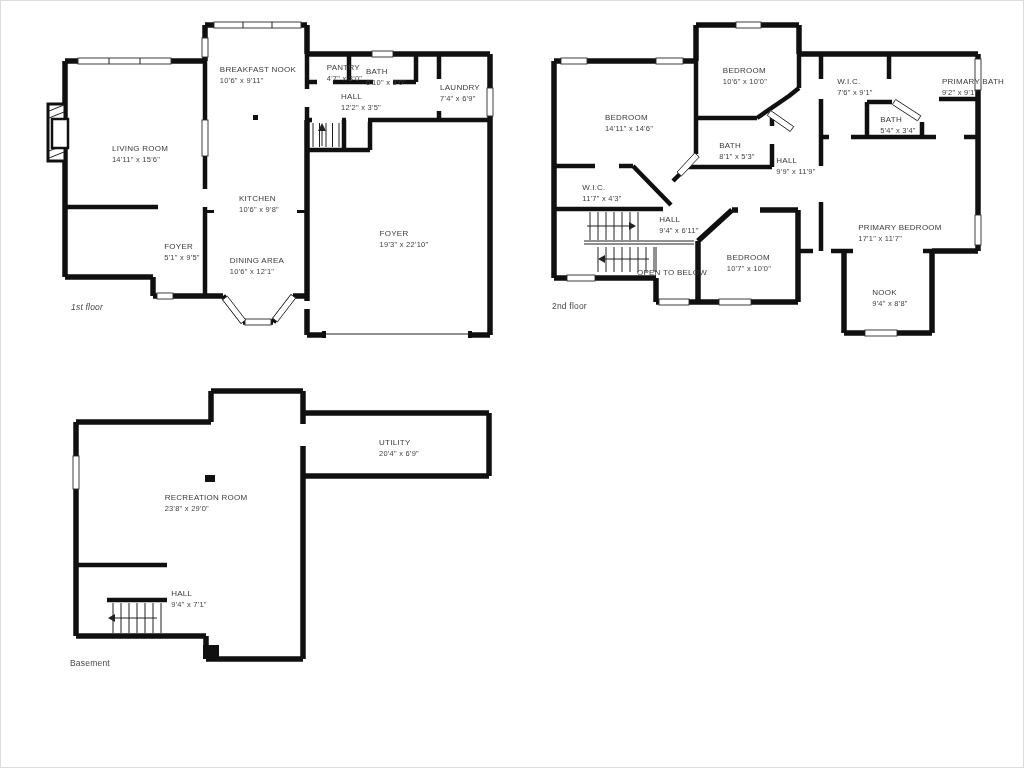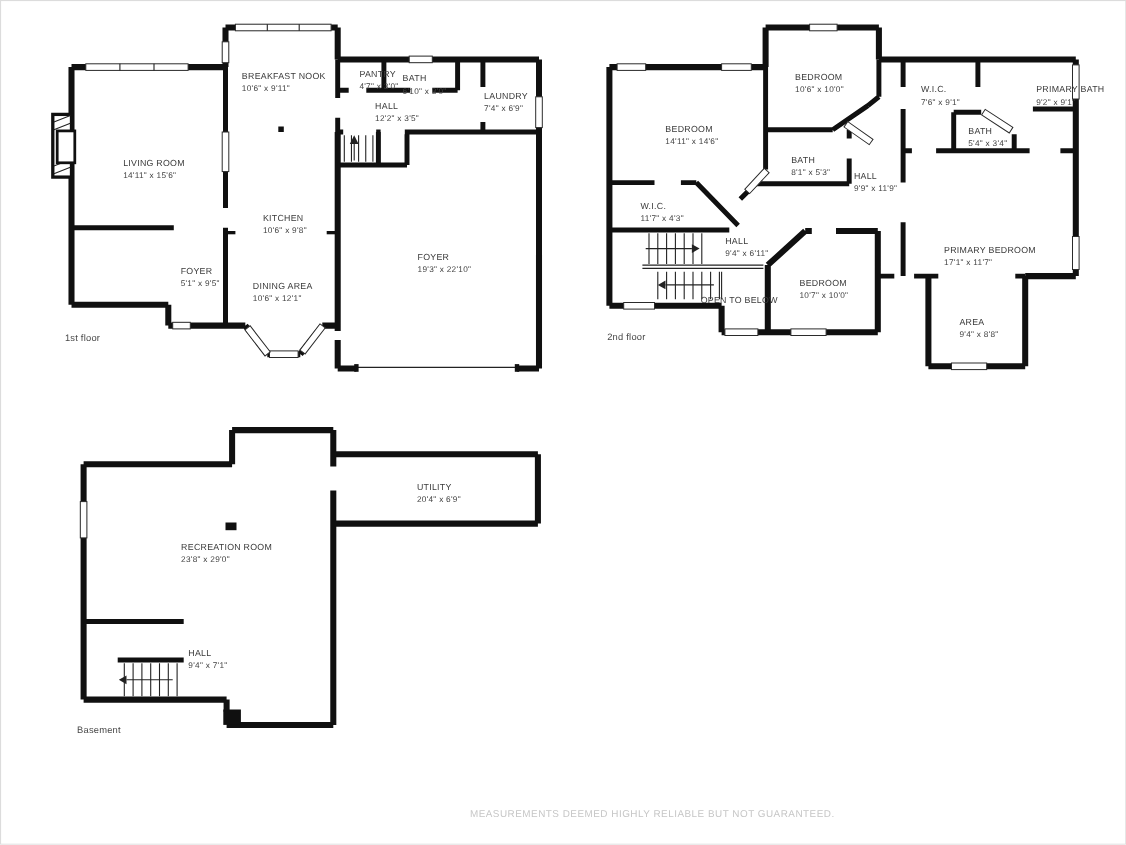--- a/index.html
+++ b/index.html
@@ -174,21 +174,21 @@
         <div class="dims">19'3" x 22'10"</div>
       </div>
       <div class="room-label" style="left: 181px; top: 241px;">
         <div>FOYER</div>
         <div class="dims">5'1" x 9'5"</div>
       </div>
       <div class="room-label" style="left: 256px; top: 255px;">
         <div>DINING AREA</div>
         <div class="dims">10'6" x 12'1"</div>
       </div>
-      <div class="floor-title" style="left: 58px; top: 301px;">1st floor</div>
+      <div class="floor-title" style="left: 70px; top: 301px; font-style: italic;">1st floor</div>
       <div class="room-label" style="left: 744px; top: 65px;">
         <div>BEDROOM</div>
         <div class="dims">10'6" x 10'0"</div>
       </div>
       <div class="room-label" style="left: 854px; top: 76px;">
         <div>W.I.C.</div>
         <div class="dims">7'6" x 9'1"</div>
       </div>
       <div class="room-label" style="left: 924px; top: 76px; margin-left: 48px;">
         <div>PRIMARY BATH</div>
@@ -223,33 +223,32 @@
         <div class="dims">9'4" x 6'11"</div>
       </div>
       <div class="room-label" style="left: 671px; top: 267px;">
         <div>OPEN TO BELOW</div>
       </div>
       <div class="room-label" style="left: 748px; top: 252px;">
         <div>BEDROOM</div>
         <div class="dims">10'7" x 10'0"</div>
       </div>
       <div class="room-label" style="left: 889px; top: 287px;">
-        <div>AREA</div>
+        <div>NOOK</div>
         <div class="dims">9'4" x 8'8"</div>
       </div>
       <div class="floor-title" style="left: 551px; top: 300px;">2nd floor</div>
       <div class="room-label" style="left: 398px; top: 437px;">
         <div>UTILITY</div>
         <div class="dims">20'4" x 6'9"</div>
       </div>
       <div class="room-label" style="left: 205px; top: 492px;">
         <div>RECREATION ROOM</div>
         <div class="dims">23'8" x 29'0"</div>
       </div>
       <div class="room-label" style="left: 188px; top: 588px;">
         <div>HALL</div>
         <div class="dims">9'4" x 7'1"</div>
       </div>
       <div class="floor-title" style="left: 69px; top: 657px; text-align: center;">Basement</div>
     </div>
 
-  <div id="footer" style="left:592px;top:734px">MEASUREMENTS DEEMED HIGHLY RELIABLE BUT NOT GUARANTEED.</div>
 </div>
 
 </body></html>

